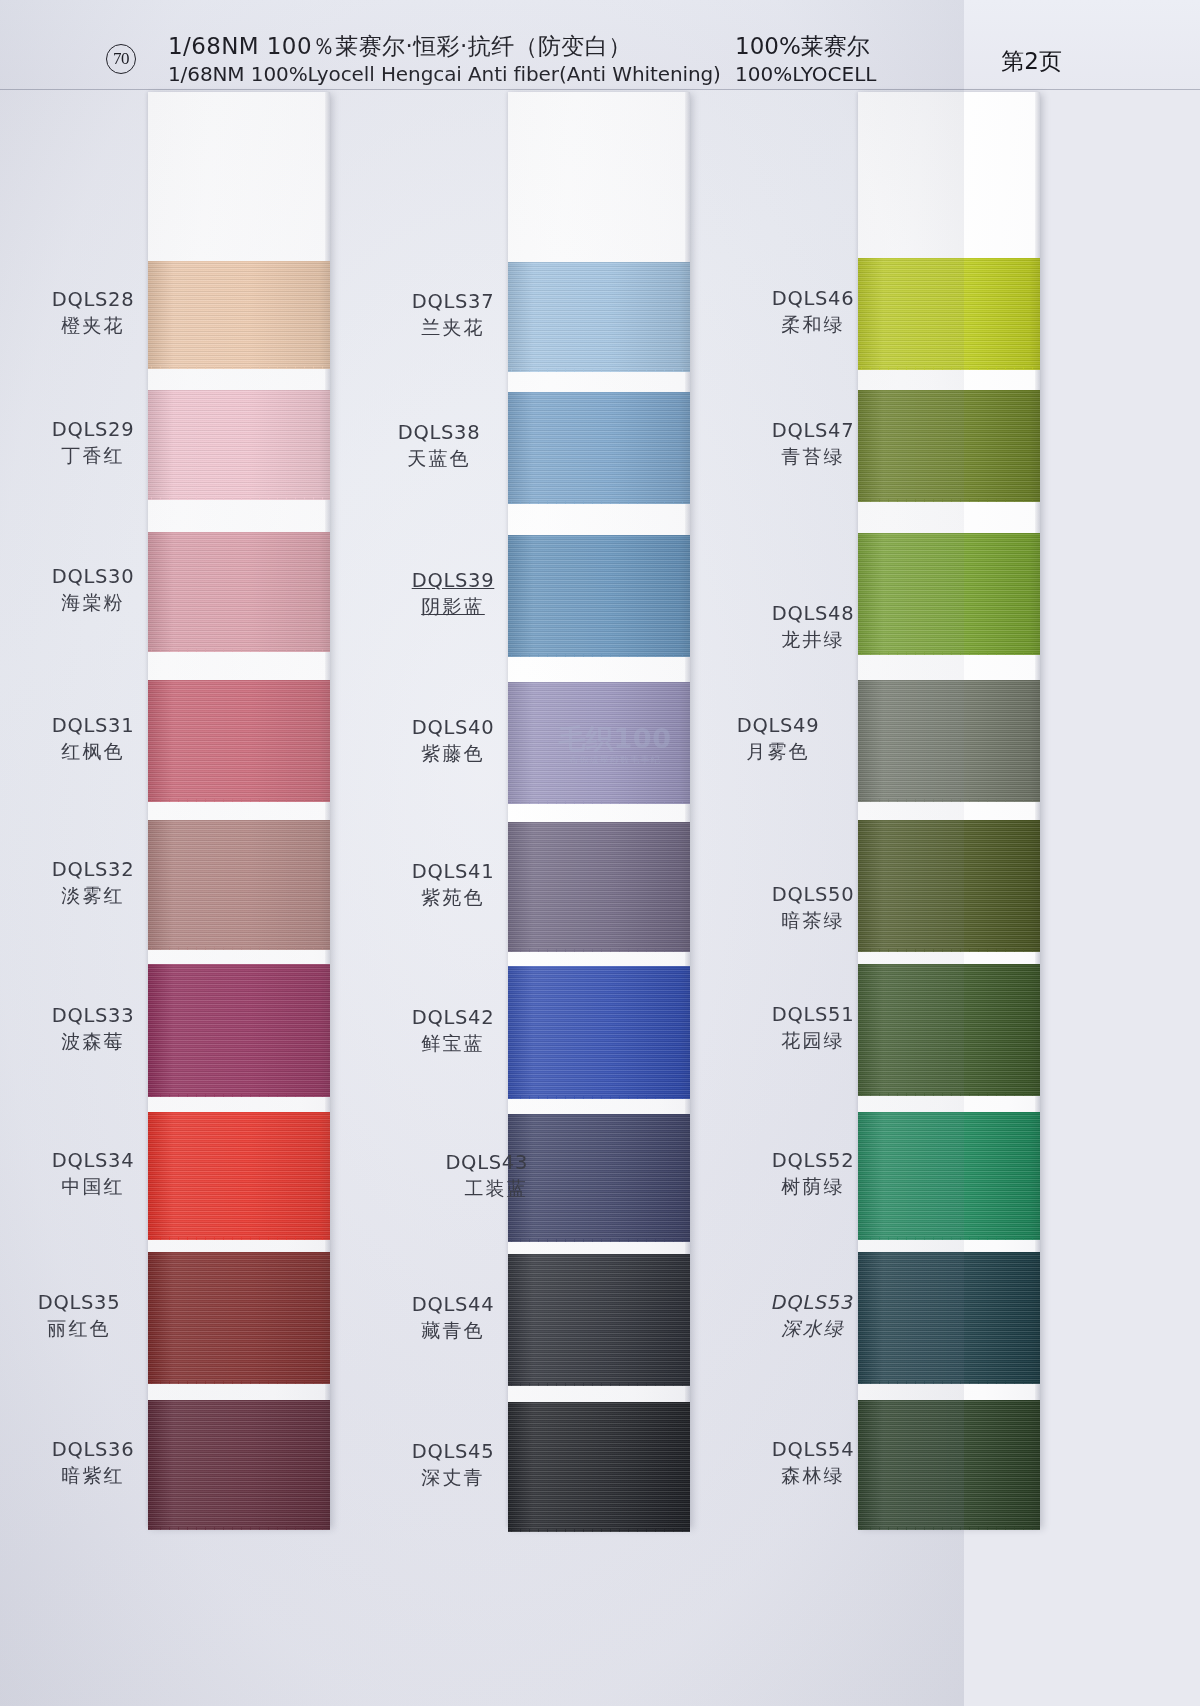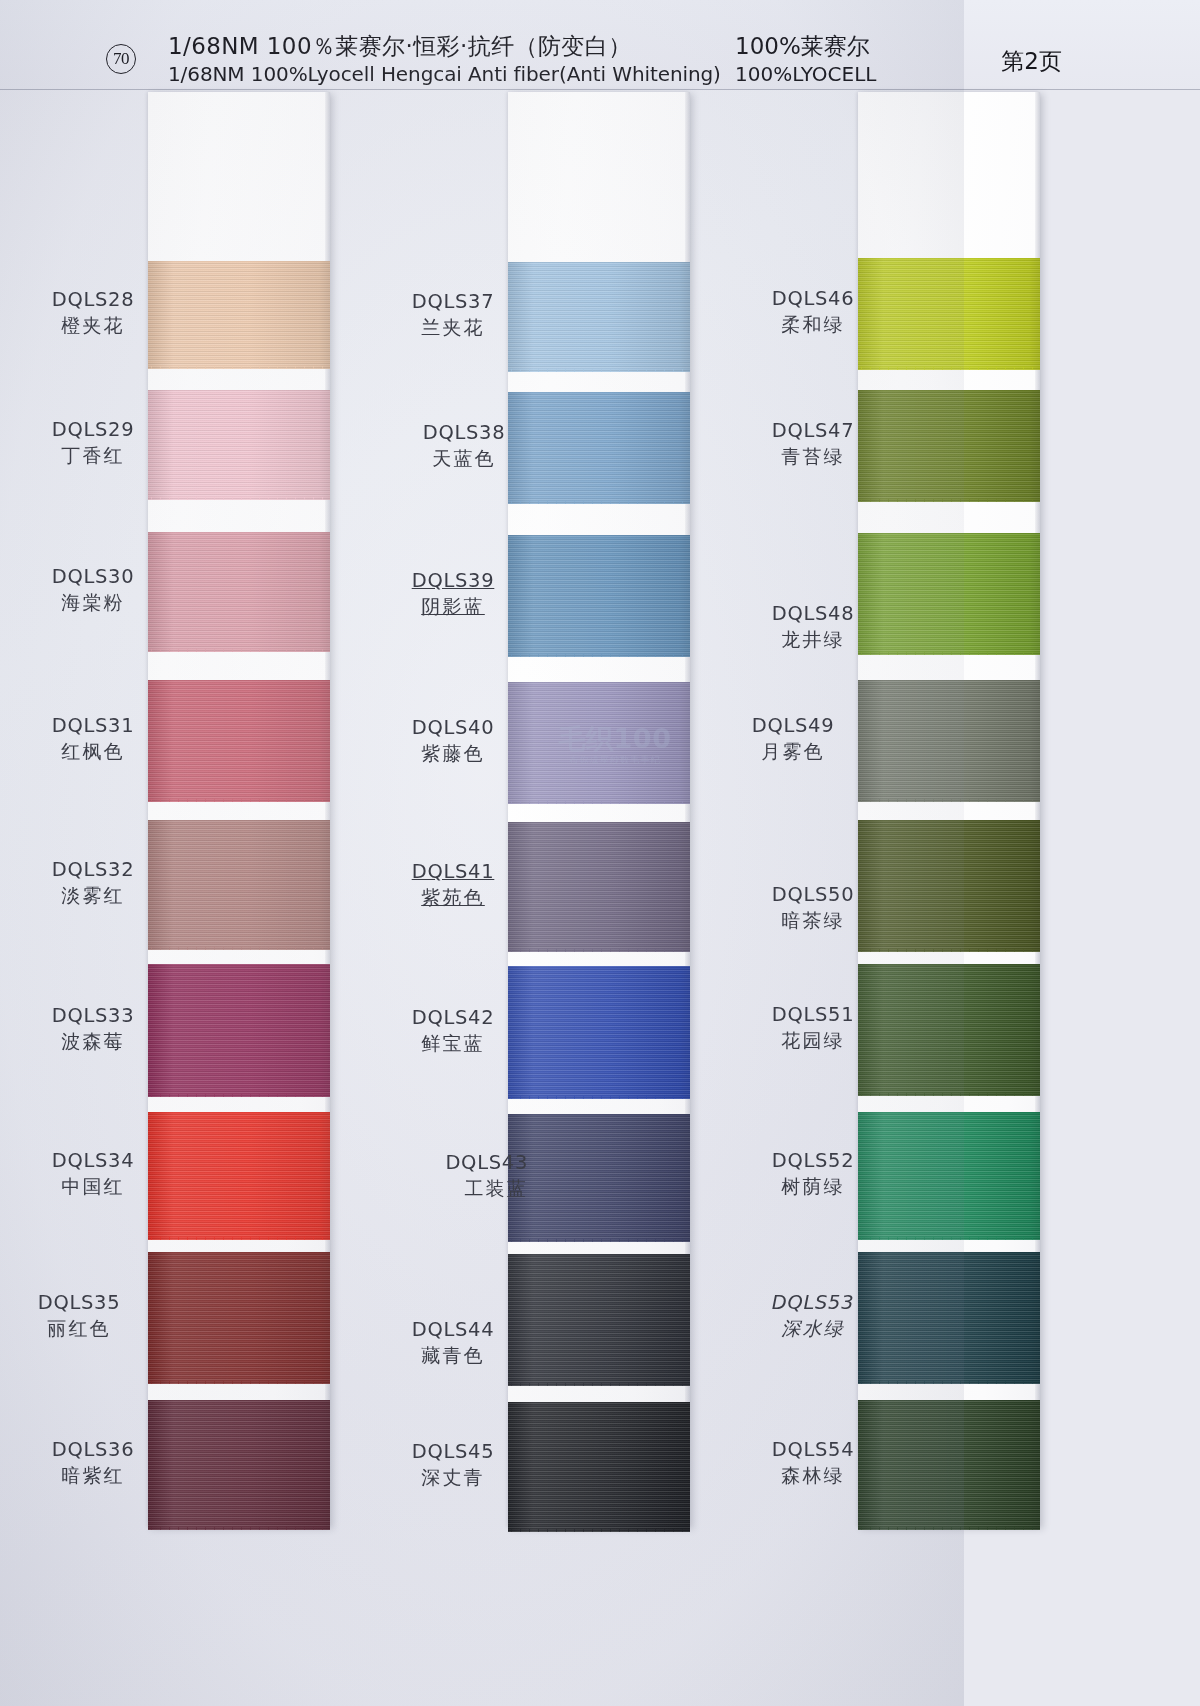--- a/index.html
+++ b/index.html
@@ -337,65 +337,65 @@
       <div class="name">丽红色</div>
     </div>
     <div class="label left" style="left: 18px; top: 1437px;">
       <div class="code">DQLS36</div>
       <div class="name">暗紫红</div>
     </div>
     <div class="label left" style="left: 378px; top: 289px;">
       <div class="code">DQLS37</div>
       <div class="name">兰夹花</div>
     </div>
-    <div class="label left" style="left: 389px; top: 420px;">
+    <div class="label left" style="left: 364px; top: 420px;">
       <div class="code">DQLS38</div>
       <div class="name">天蓝色</div>
     </div>
     <div class="label left" style="left: 378px; top: 568px; text-decoration: underline;">
       <div class="code">DQLS39</div>
       <div class="name">阴影蓝</div>
     </div>
     <div class="label left" style="left: 378px; top: 715px;">
       <div class="code">DQLS40</div>
       <div class="name">紫藤色</div>
     </div>
-    <div class="label left" style="left: 378px; top: 859px; text-decoration: underline;">
+    <div class="label left" style="left: 378px; top: 859px;">
       <div class="code">DQLS41</div>
       <div class="name">紫苑色</div>
     </div>
     <div class="label left" style="left: 378px; top: 1004.5px; text-align: center;">
       <div class="code">DQLS42</div>
       <div class="name">鲜宝蓝</div>
     </div>
     <div class="label left" style="left: 378px; top: 1150px; text-align: right;">
       <div class="code">DQLS43</div>
       <div class="name">工装蓝</div>
     </div>
-    <div class="label left" style="left: 378px; top: 1292px; margin-top: 25px;">
+    <div class="label left" style="left: 378px; top: 1292px;">
       <div class="code">DQLS44</div>
       <div class="name">藏青色</div>
     </div>
     <div class="label left" style="left: 378px; top: 1439px;">
       <div class="code">DQLS45</div>
       <div class="name">深丈青</div>
     </div>
     <div class="label left" style="left: 738px; top: 286px;">
       <div class="code">DQLS46</div>
       <div class="name">柔和绿</div>
     </div>
     <div class="label left" style="left: 738px; top: 418px;">
       <div class="code">DQLS47</div>
       <div class="name">青苔绿</div>
     </div>
     <div class="label left" style="left: 738px; top: 566px; margin-top: 35px;">
       <div class="code">DQLS48</div>
       <div class="name">龙井绿</div>
     </div>
-    <div class="label left" style="left: 718px; top: 713px;">
+    <div class="label left" style="left: 703px; top: 713px;">
       <div class="code">DQLS49</div>
       <div class="name">月雾色</div>
     </div>
     <div class="label left" style="left: 738px; top: 858px; margin-top: 24px;">
       <div class="code">DQLS50</div>
       <div class="name">暗茶绿</div>
     </div>
     <div class="label left" style="left: 738px; top: 1002px;">
       <div class="code">DQLS51</div>
       <div class="name">花园绿</div>

